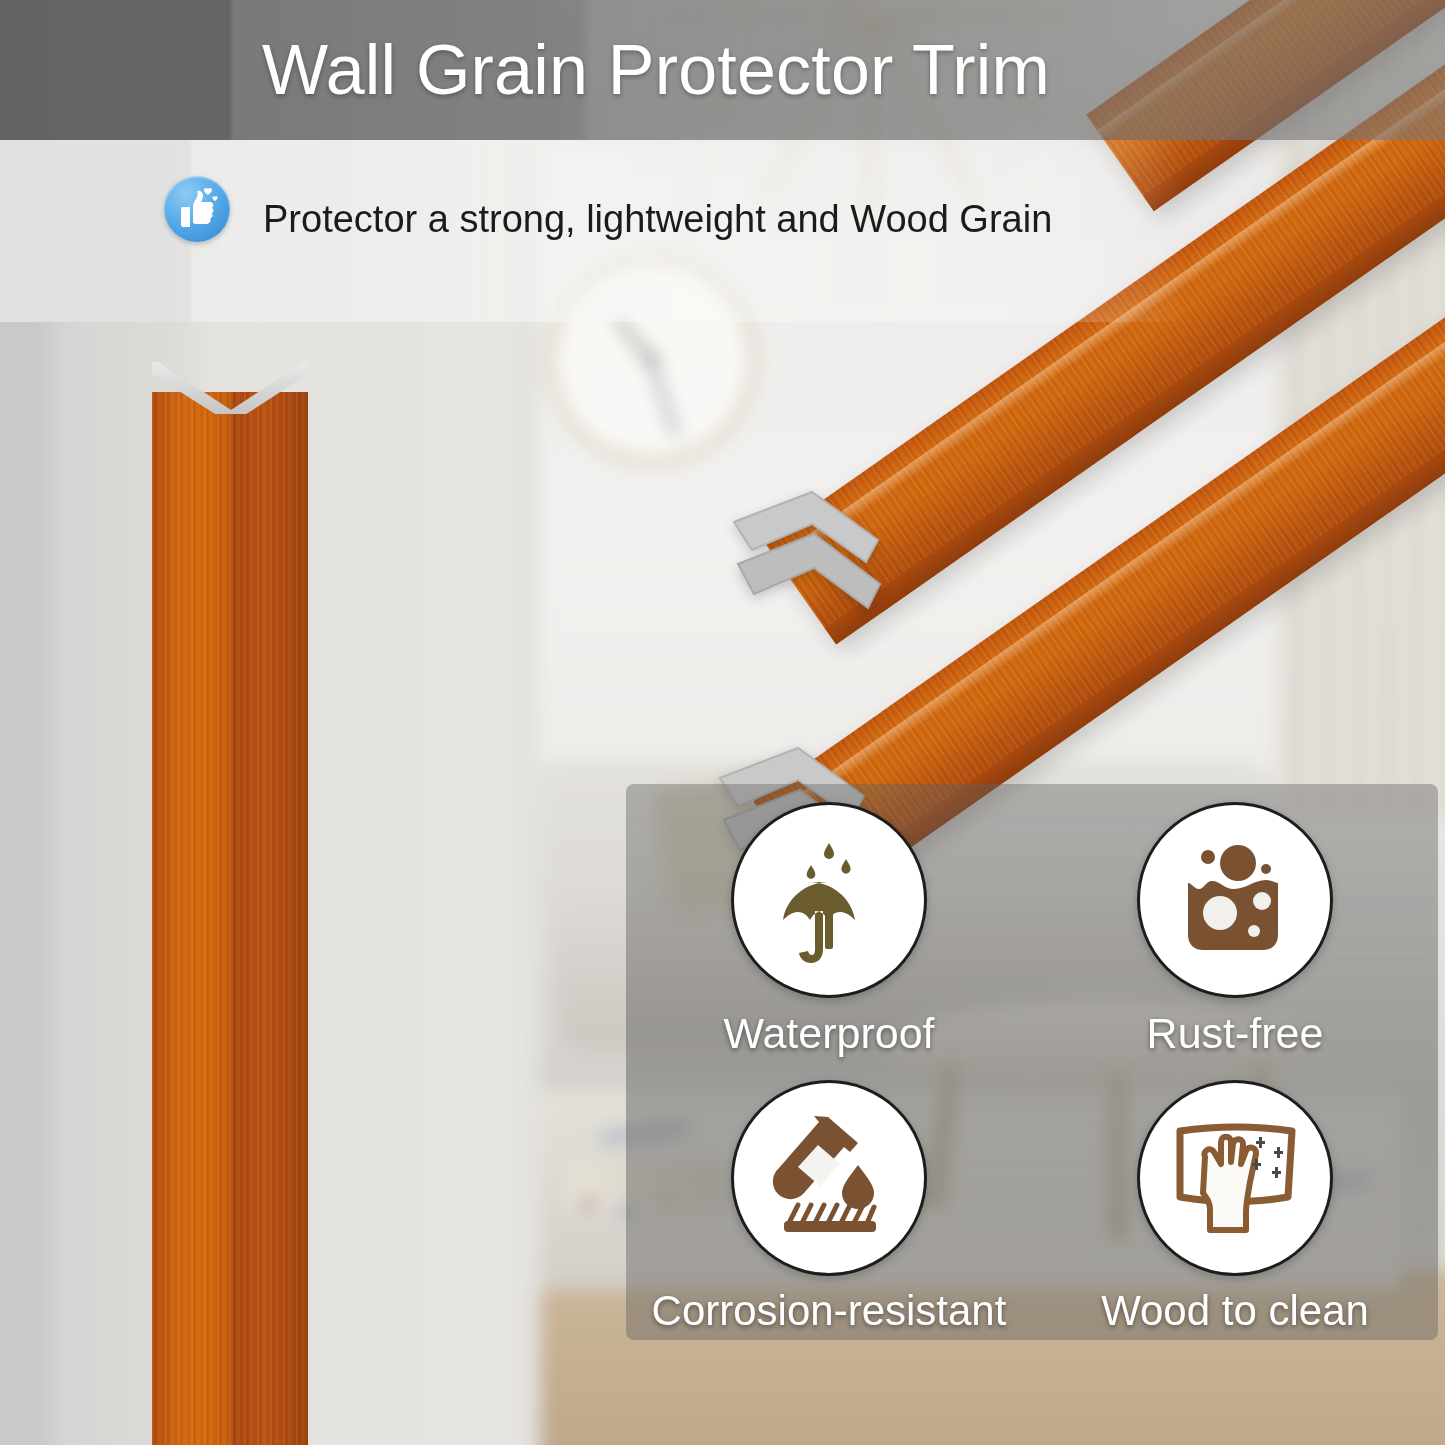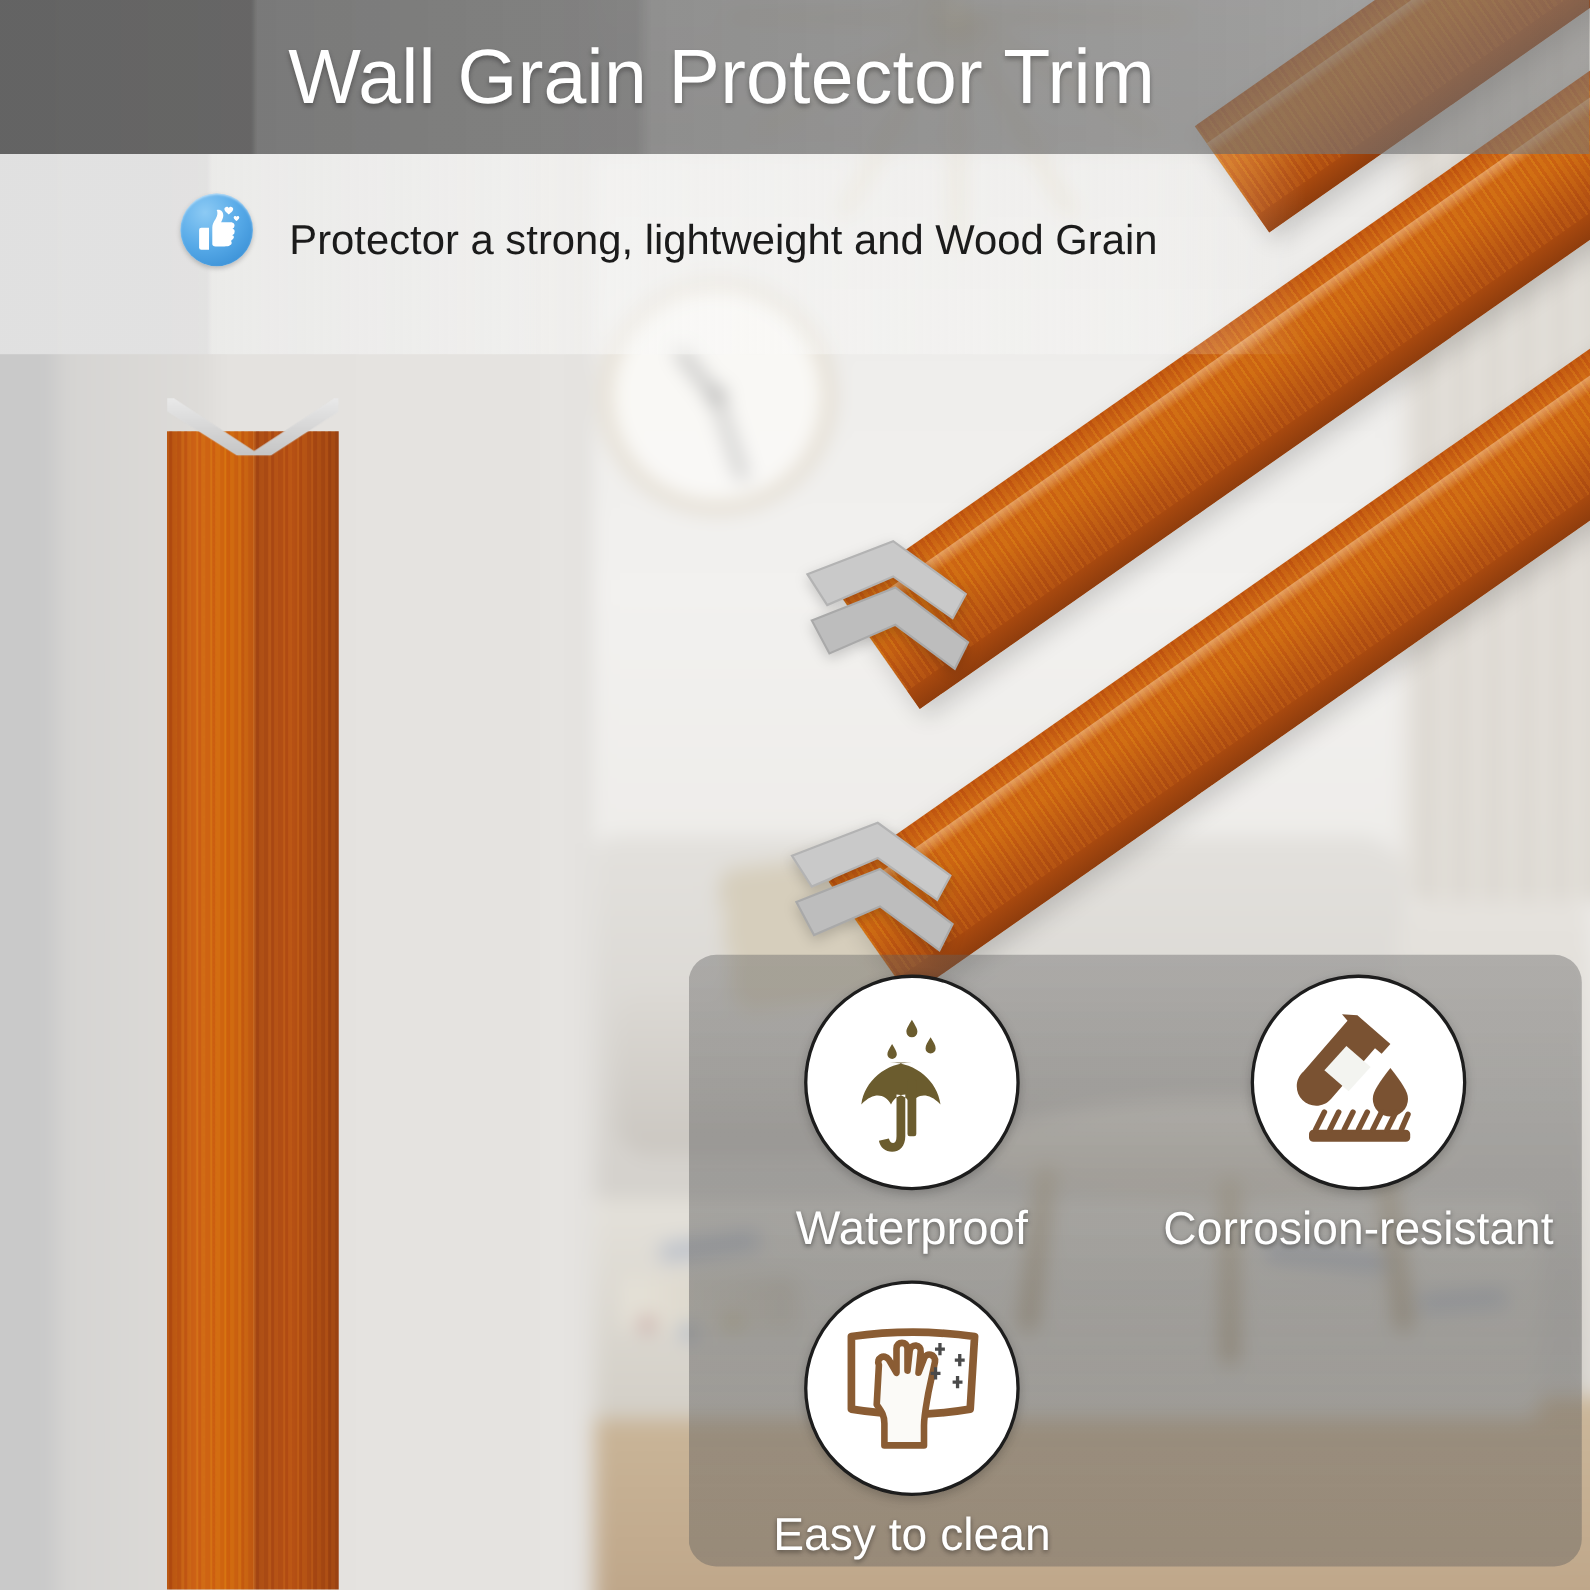--- a/index.html
+++ b/index.html
@@ -204,22 +204,22 @@
   }
   .thumb-badge svg{position:absolute;left:12px;top:11px;}
   .subhead{
     position:absolute;left:263px;top:180px;width:930px;
     color:#1b1b1b;font-size:38px;line-height:78px;font-weight:400;
   }
   .subhead .l2{display:block;}
 
   
   .feature-panel{
-    position:absolute;left:626px;top:868px;width:812px;height:556px;
-    border-radius:25px;
+    position:absolute;left:626px;top:784px;width:812px;height:556px;
+    border-radius:8px;
     background:linear-gradient(180deg,rgba(96,96,96,.40) 0%,rgba(86,86,86,.46) 55%,rgba(92,92,92,.40) 100%);
     overflow:hidden;
   }
   .feature-grid{
     position:absolute;inset:0;
     display:grid;grid-template-columns:1fr 1fr;grid-template-rows:1fr 1fr;
   }
   .feature-cell{
     position:relative;display:flex;flex-direction:column;
     align-items:center;justify-content:flex-start;
@@ -375,20 +375,37 @@
               <path d="M75 57 c-24 0-43 17-46 38 c6-6 11-8 15-8 c5 0 9 3 12 8 c3-6 8-9 13-9 c0 0 0 0 0 0
                        l0 38 c0 9-5 14-12 14 c-6 0-11-4-12-10 l9-2 c1 3 2 4 4 4 c2 0 3-2 3-6 l0-38
                        c5 0 10 3 13 9 c3-5 7-8 12-8 c4 0 9 2 15 8 c-3-21-22-38-46-38z"></path>
               <rect x="71" y="72" width="8" height="52" rx="2"></rect>
             </g>
           </svg>
         </div>
         <div class="feature-label">Waterproof</div>
       </div>
 
+      <div class="feature-cell c2">
+        <div class="feature-circle">
+          <svg width="150" height="150" viewBox="0 0 150 150" aria-hidden="true">
+            <g fill="#7a5232">
+              <circle cx="48" cy="32" r="7"></circle>
+              <circle cx="78" cy="38" r="18"></circle>
+              <circle cx="106" cy="44" r="5"></circle>
+              <path d="M28 58 c4 0 6 6 11 6 c5 0 7-8 13-8 c8 0 12 8 22 8 c12 0 20-9 32-9
+                       c6 0 9 3 12 3 l0 52 c0 9-6 15-15 15 l-60 0 c-9 0-15-6-15-15z"></path>
+            </g>
+            <circle cx="60" cy="88" r="17" fill="#f1f0ec"></circle>
+            <circle cx="102" cy="76" r="9" fill="#f1f0ec"></circle>
+            <circle cx="94" cy="106" r="6" fill="#f1f0ec"></circle>
+          </svg>
+        </div>
+        <div class="feature-label">Rust-free</div>
+      </div>
 
       <div class="feature-cell c3">
         <div class="feature-circle">
           <svg width="150" height="150" viewBox="0 0 150 150" aria-hidden="true">
             <g fill="#7a5232">
               <path d="M74 14 l30 26 -8 9 -6-5 -40 46 c-7 8-19 8-26 1 c-7-7-7-19 1-26 l40-46 -5-6z"></path>
               <path d="M104 62 c10 13 16 21 16 28 a16 16 0 0 1-32 0 c0-7 6-15 16-28z"></path>
               <rect x="30" y="118" width="92" height="11" rx="4"></rect>
               <g stroke="#7a5232" stroke-width="5" stroke-linecap="round">
                 <line x1="36" y1="118" x2="44" y2="102"></line>
@@ -414,19 +431,19 @@
                      l-2 19 5-13 c2-6 11-4 10 3 l-6 28 c-2 12-4 21-4 30 l0 18 -36 0 0-20
                      c0-7-2-10-7-17z" fill="#fbfaf7" stroke="#8a5c33" stroke-width="6" stroke-linejoin="round"></path>
             <g fill="#4a4a4a">
               <path d="M96 38 h3 v-4 h3 v4 h3 v3 h-3 v4 h-3 v-4 h-3z"></path>
               <path d="M114 48 h3 v-4 h3 v4 h3 v3 h-3 v4 h-3 v-4 h-3z"></path>
               <path d="M92 60 h3 v-4 h3 v4 h3 v3 h-3 v4 h-3 v-4 h-3z"></path>
               <path d="M112 68 h3 v-4 h3 v4 h3 v3 h-3 v4 h-3 v-4 h-3z"></path>
             </g>
           </svg>
         </div>
-        <div class="feature-label">Easy to clean</div>
+        <div class="feature-label">Wood to clean</div>
       </div>
 
     </div>
   </div>
 
 </div>
 
 </body></html>

